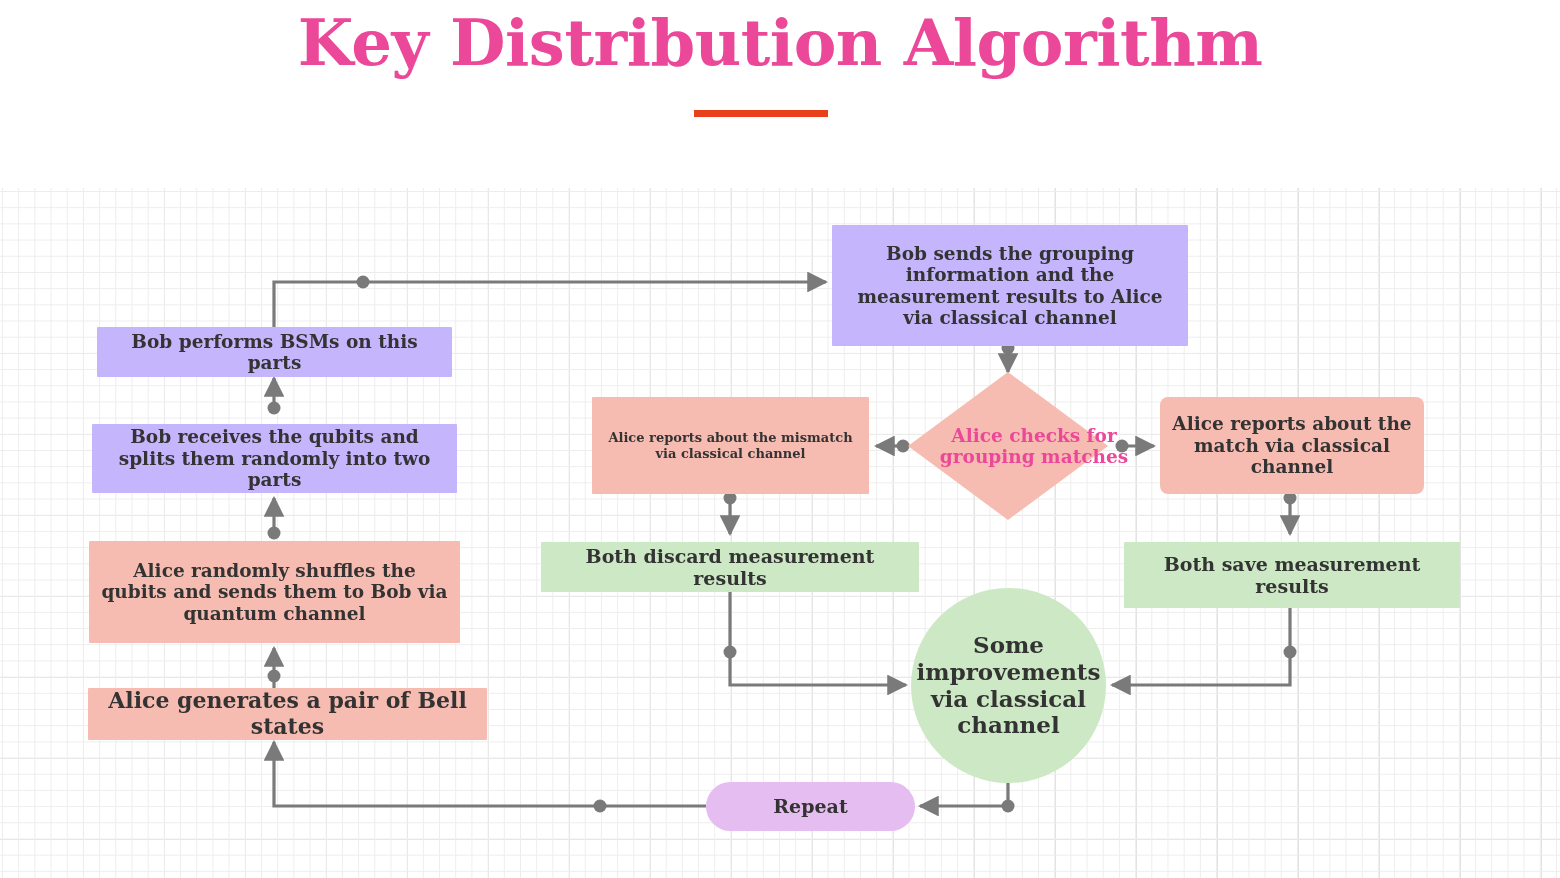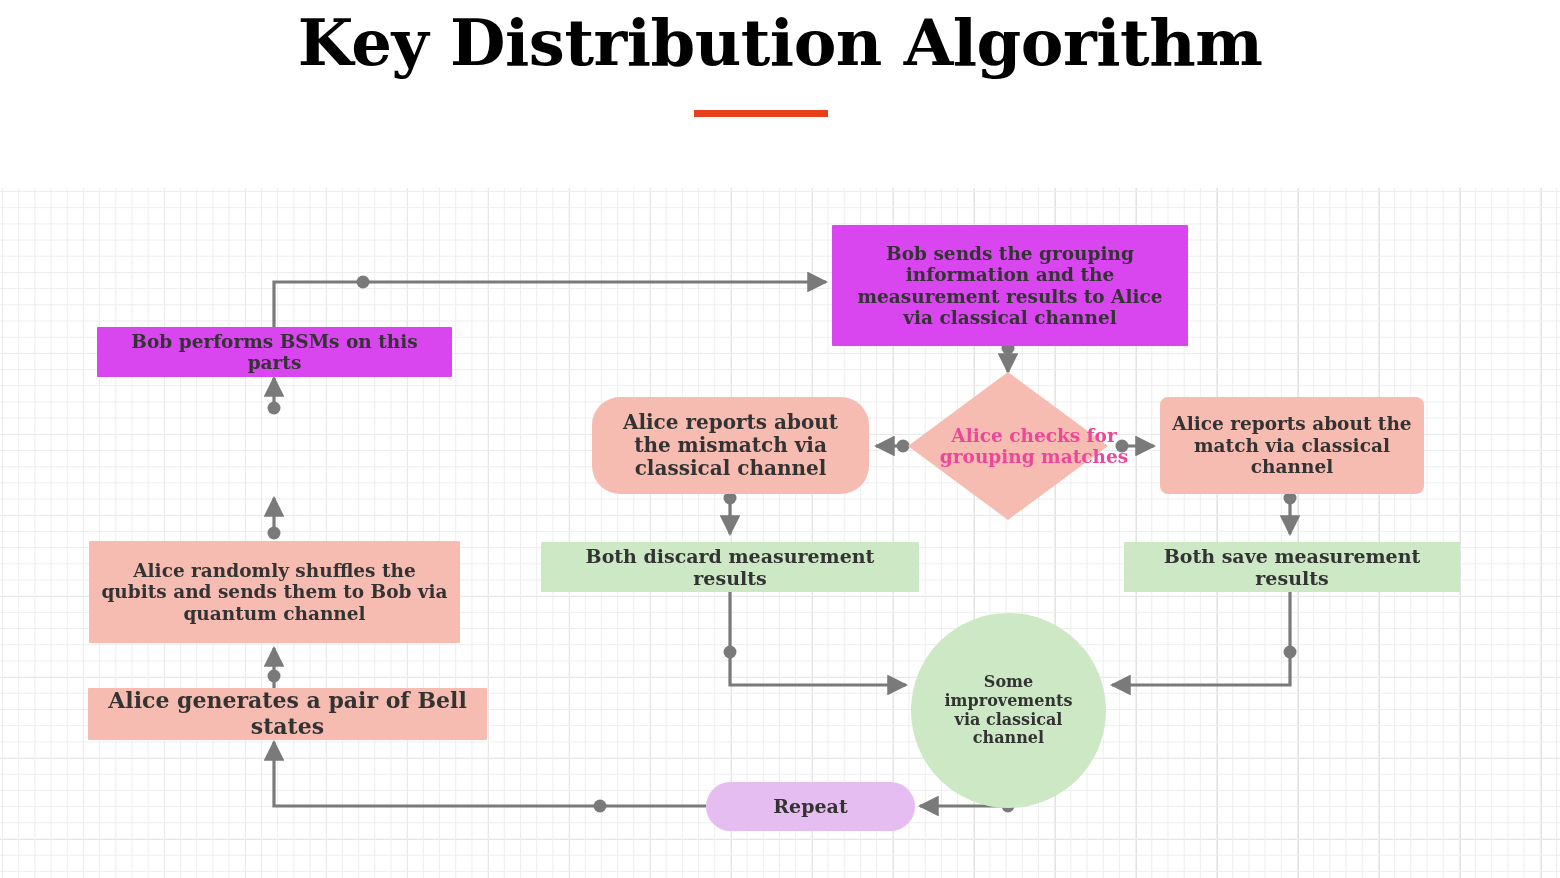--- a/index.html
+++ b/index.html
@@ -31,21 +31,21 @@
   }
   #page-title {
     position: absolute;
     left: 0; top: 8px;
     width: 1560px;
     text-align: center;
     font-family: "DejaVu Serif", serif;
     font-weight: bold;
     font-size: 64px;
     letter-spacing: -0.5px;
-    color: #000000;
+    color: #ec4899;
     line-height: 1.1;
   }
   #title-rule {
     position: absolute;
     left: 694px;
     top: 110px;
     width: 134px;
     height: 7px;
     background: #e8401b;
   }
@@ -78,21 +78,21 @@
     justify-content: center;
     text-align: center;
     font-family: "DejaVu Serif", serif;
     font-weight: bold;
     color: #333333;
     box-sizing: border-box;
     line-height: 1.16;
     z-index: 3;
   }
   .rect { border-radius: 1px; }
-  .fill-blue  { background: #d946ef; }
+  .fill-blue  { background: #c4b5fd; }
   .fill-pink  { background: #f7bcb1; }
   .fill-green { background: #cde8c5; }
   .fill-purple{ background: #e6bdf0; }
 
   .pill { border-radius: 999px; }
   .circle { border-radius: 50%; }
 
   .diamond-wrap {
     position: absolute;
     z-index: 3;
@@ -193,53 +193,56 @@
   </svg>
 
   <div class="node rect fill-blue" style="left:832px; top:225px; width:356px; height:121px; font-size:18.5px; padding:0 14px;">
     <span>Bob sends the grouping information and the measurement results to Alice via classical channel</span>
   </div>
 
   <div class="node rect fill-blue" style="left:97px; top:327px; width:355px; height:50px; font-size:18.5px; padding:1px 12px;">
     <span>Bob performs BSMs on this parts</span>
   </div>
 
+  <div class="node rect fill-blue" style="left:92px; top:424px; width:365px; height:69px; font-size:18.5px; padding:0 12px;">
+    <span>Bob receives the qubits and splits them randomly into two parts</span>
+  </div>
 
   <div class="node rect fill-pink" style="left:89px; top:541px; width:371px; height:102px; font-size:18.5px; padding:8px 12px;">
     <span>Alice randomly shuffles the qubits and sends them to Bob via quantum channel</span>
   </div>
 
   <div class="node rect fill-pink" style="left:88px; top:688px; width:399px; height:52px; font-size:22px; padding:0 12px;">
     <span>Alice generates a pair of Bell states</span>
   </div>
 
   <div class="diamond-wrap" style="left:908px; top:372px; width:200px; height:148px;">
     <div class="diamond-shape"></div>
     <div class="diamond-label" style="font-size:18.5px; padding:0 26px;">
       <span>Alice checks for grouping matches</span>
     </div>
   </div>
 
-  <div class="node rect fill-pink" style="left:592px; top:397px; width:277px; height:97px; font-size:20px; padding:16px 10px;border-radius:28px;">
+  <div class="node rect fill-pink" style="left:592px; top:397px; width:277px; height:97px; font-size:13px; padding:16px 10px;">
     <span>Alice reports about the mismatch via classical channel</span>
   </div>
 
   <div class="node rect fill-pink" style="left:1160px; top:397px; width:264px; height:97px; font-size:18.5px; padding:0 10px;border-radius:8px;">
     <span>Alice reports about the match via classical channel</span>
   </div>
 
   <div class="node rect fill-green" style="left:541px; top:542px; width:378px; height:50px; font-size:19px; padding:16px 10px;">
     <span>Both discard measurement results</span>
   </div>
 
-  <div class="node rect fill-green" style="left:1124px; top:542px; width:336px; height:50px; font-size:19px; padding:0 10px;">
+  <div class="node rect fill-green" style="left:1124px; top:542px; width:336px; height:66px; font-size:19px; padding:0 10px;">
     <span>Both save measurement results</span>
   </div>
 
-  <div class="node circle fill-green" style="left:911px; top:613px; width:195px; height:195px; font-size:16px; padding:0 26px;text-align:center;">
+  <div class="node circle fill-green" style="left:911px; top:588px; width:195px; height:195px; font-size:23px; padding:0 26px;text-align:center;">
     <span>Some improvements via classical channel</span>
   </div>
 
   <div class="node pill fill-purple" style="left:706px; top:782px; width:209px; height:49px; font-size:19px;">
     <span>Repeat</span>
   </div>
 
 </div>
 
 </body></html>

